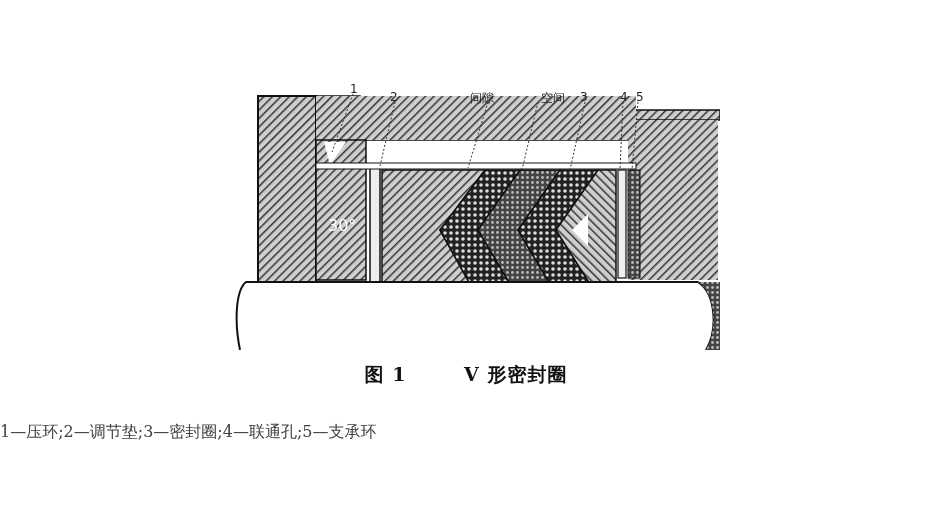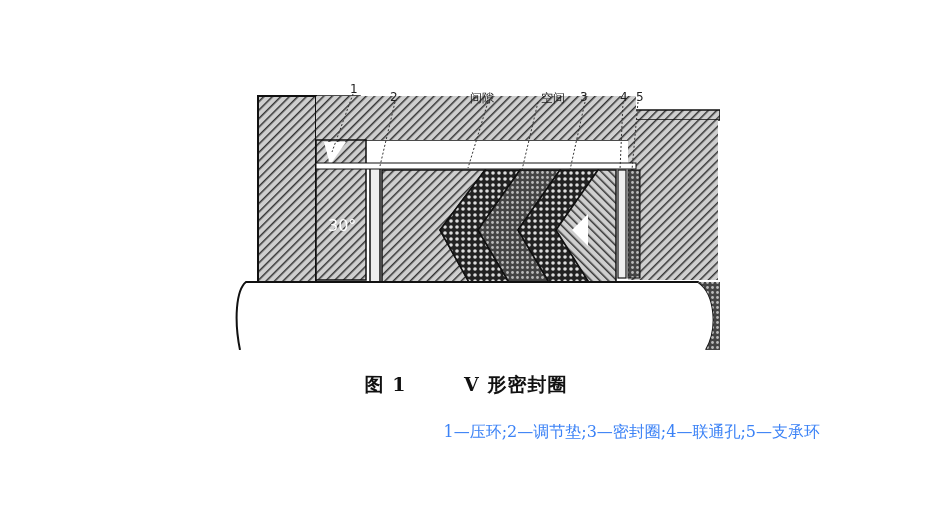--- a/index.html
+++ b/index.html
@@ -1,21 +1,21 @@
 <!DOCTYPE html>
 <html><head>
 <meta charset="utf-8">
 <style>
   html,body{margin:0;padding:0;background:#fff;}
   body{width:932px;height:530px;position:relative;overflow:hidden;font-family:"DejaVu Serif","Liberation Serif",serif;}
   #figure{position:absolute;left:220px;top:80px;width:500px;height:270px;}
   .lbl{position:absolute;font-size:12px;color:#222;font-family:"DejaVu Sans",sans-serif;}
-  #caption{position:absolute;left:0;width:932px;top:372px;text-align:center;font-size:19px;font-weight:bold;color:#111;font-family:"DejaVu Serif","Liberation Serif",serif;letter-spacing:1px;}
+  #caption{position:absolute;left:0;width:932px;top:362px;text-align:center;font-size:19px;font-weight:bold;color:#111;font-family:"DejaVu Serif","Liberation Serif",serif;letter-spacing:1px;}
   #caption .num{margin-right:50px;}
-  #legend{position:absolute;left:0;width:820px;top:422px;text-align:right;font-size:16px;color:#3b82f6;font-family:"DejaVu Serif","Liberation Serif",serif;}
+  #legend{position:absolute;left:0;width:820px;top:422px;text-align:left;font-size:16px;color:#404040;font-family:"DejaVu Serif","Liberation Serif",serif;}
 </style>
 </head>
 <body>
 
 <div id="figure">
   <svg width="500" height="270" viewBox="0 0 500 270">
     <defs>
       <pattern id="hatch" patternUnits="userSpaceOnUse" width="6" height="6" patternTransform="rotate(45)">
         <rect width="6" height="6" fill="#cfcfcf"></rect>
         <line x1="0" y1="0" x2="0" y2="6" stroke="#333" stroke-width="3"></line>

